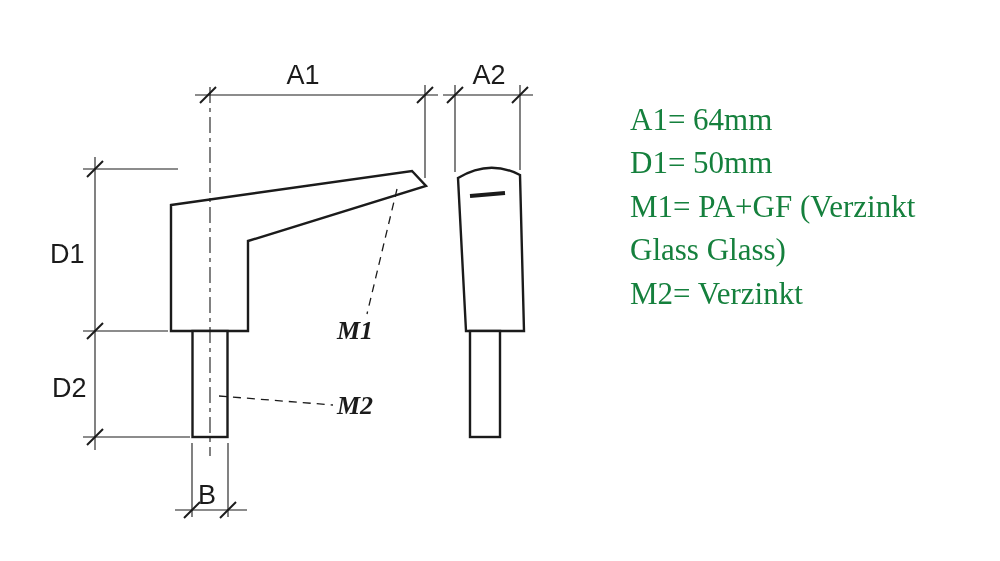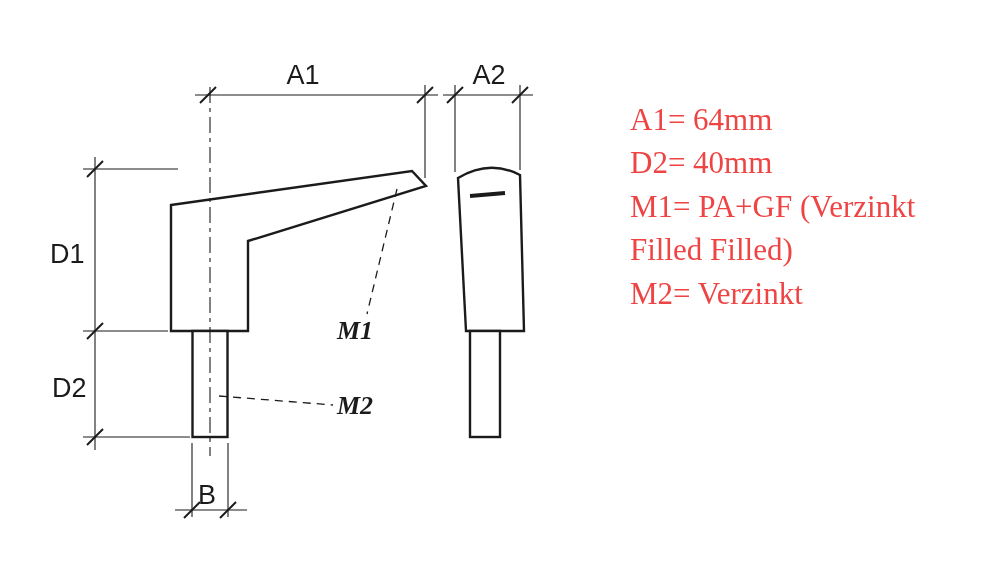--- a/index.html
+++ b/index.html
@@ -57,21 +57,21 @@
     font-style: italic;
     font-weight: 600;
     font-size: 26px;
     fill: #1b1b1b;
   }
   .specs {
     position: absolute;
     left: 630px;
     top: 98px;
     width: 360px;
-    color: #ef4444;
+    color: #15803d;
     font-family: "Liberation Serif", serif;
     font-size: 31px;
     line-height: 43.4px;
   }
   .spec-line {
     white-space: pre;
   }
 </style>
 </head>
 <body>
@@ -138,19 +138,19 @@
 
     <g>
       <line class="leader" x1="219" y1="396" x2="333" y2="405"></line>
       <text class="mat-label" x="337" y="414">M2</text>
     </g>
 
   </svg>
 
   <div class="specs">
     <div class="spec-line">A1= 64mm</div>
-    <div class="spec-line">D2= 40mm</div>
+    <div class="spec-line">D1= 50mm</div>
     <div class="spec-line">M1= PA+GF (Verzinkt</div>
-    <div class="spec-line">Filled Filled)</div>
+    <div class="spec-line">Glass Glass)</div>
     <div class="spec-line">M2= Verzinkt</div>
   </div>
 
 </div>
 
 </body></html>

